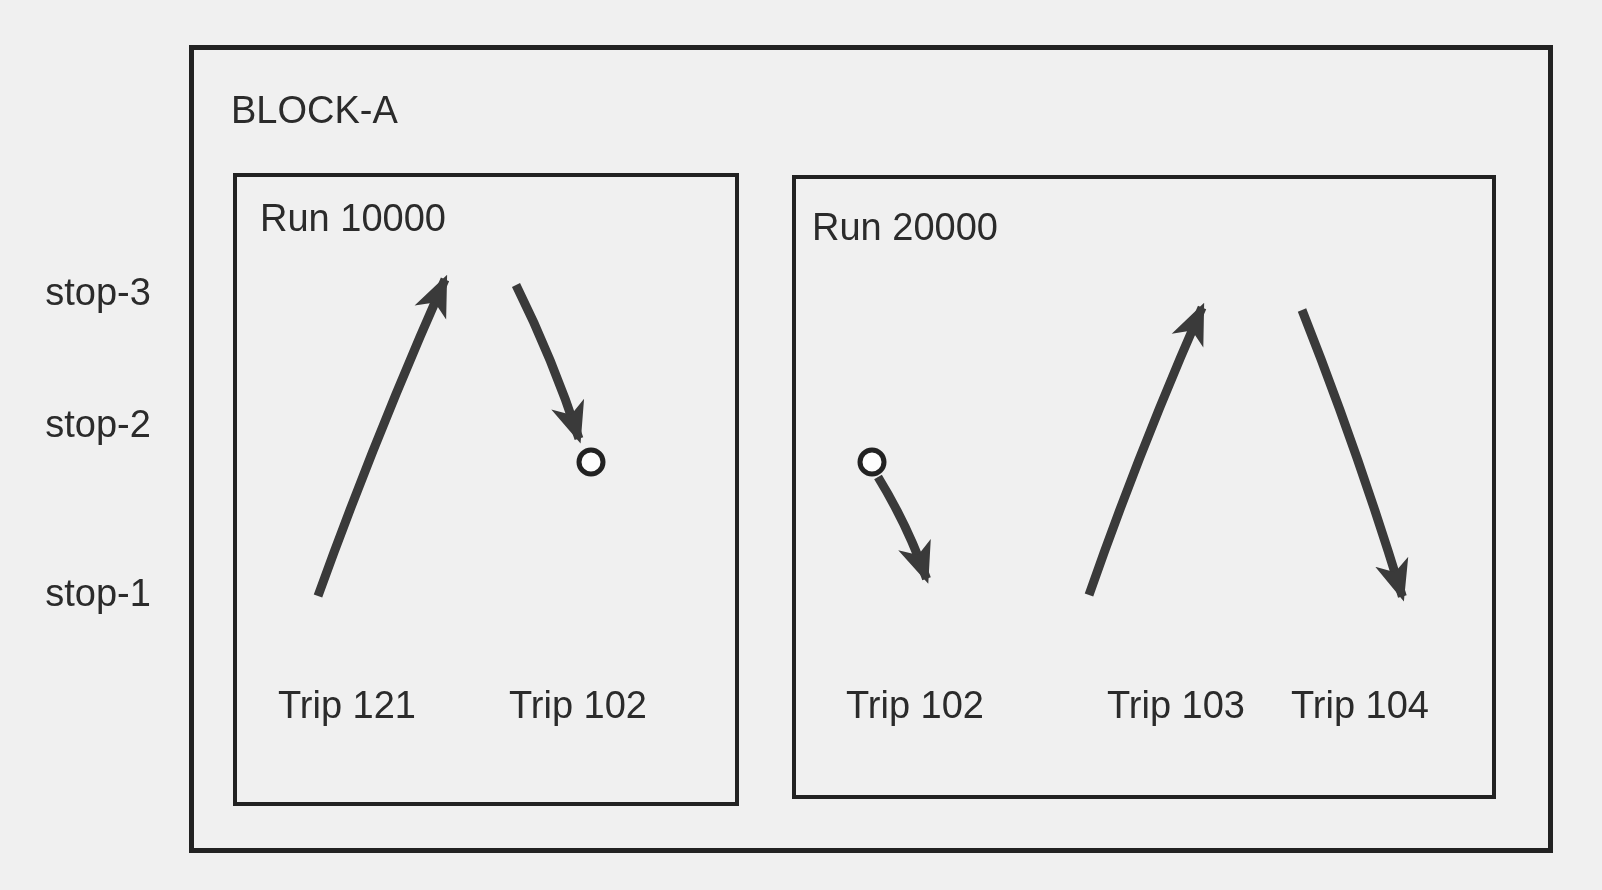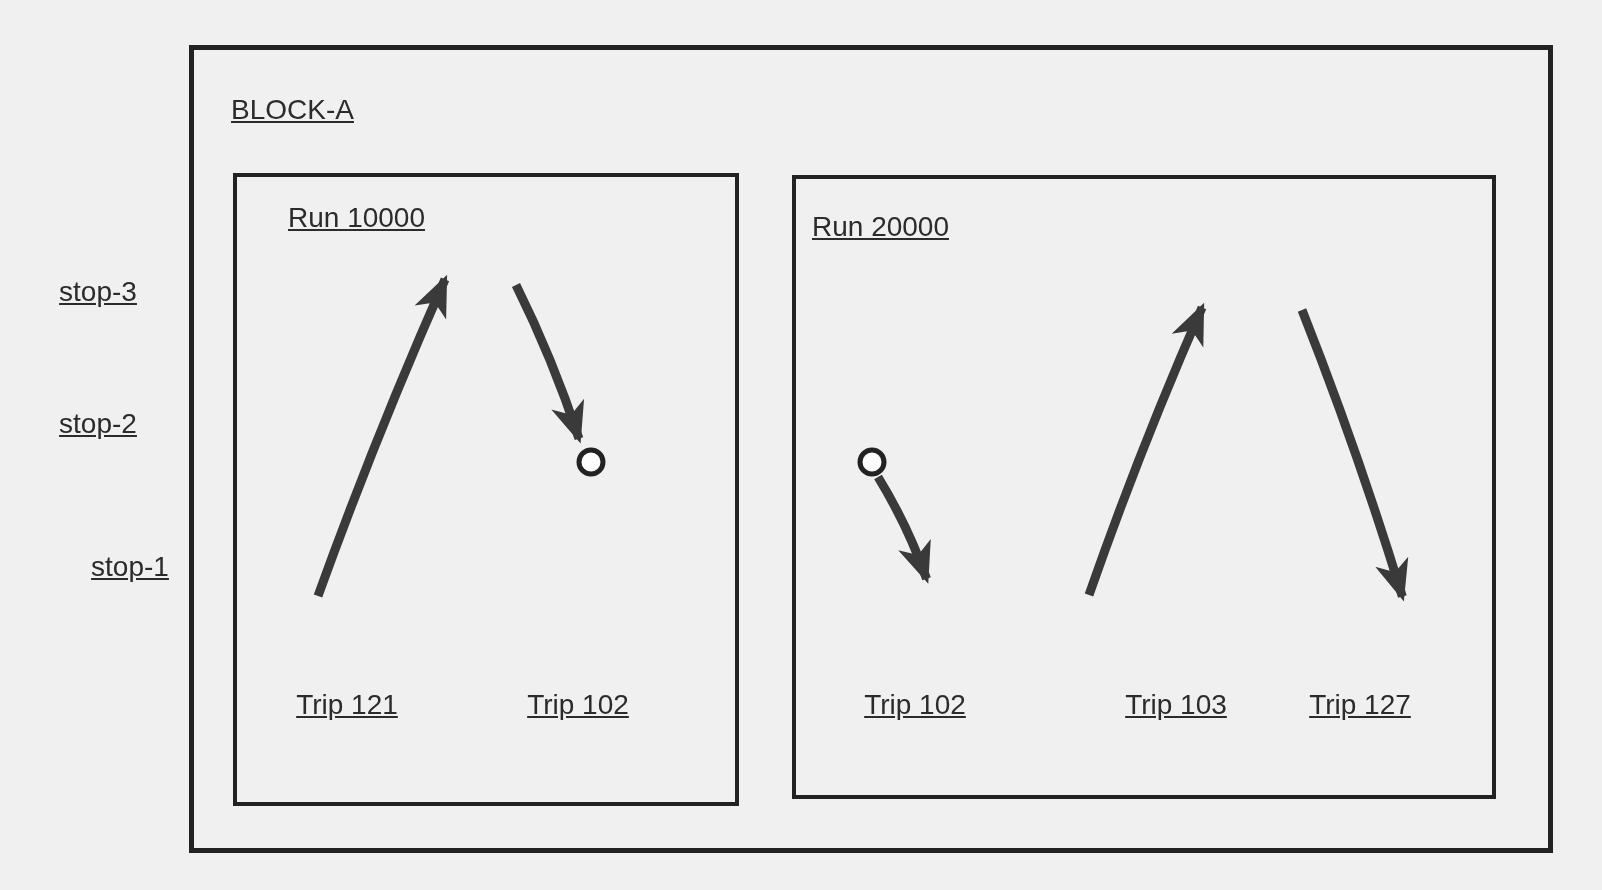--- a/index.html
+++ b/index.html
@@ -8,49 +8,49 @@
   *{box-sizing:border-box; margin:0; padding:0;}
   html,body{background:var(--bg);}
   .canvas{
     position:relative; width:1602px; height:890px; background:var(--bg);
     font-family:"Liberation Sans", sans-serif; color:var(--text); overflow:hidden;
   }
   .box{position:absolute; background:transparent;}
   .block-box{border:5px solid var(--line);}
   .run-box{border:4px solid var(--line);}
   .lbl{
-    position:absolute; font-size:28px; line-height:1; white-space:nowrap;
-    color:var(--text); transform:translateY(-50%);text-decoration:underline;
+    position:absolute; font-size:38px; line-height:1; white-space:nowrap;
+    color:var(--text); transform:translateY(-50%);
   }
   .lbl.centered{transform:translate(-50%,-50%);}
   .overlay{position:absolute; left:0; top:0; width:1602px; height:890px; pointer-events:none;}
 </style>
 </head>
 <body>
 
 <div class="canvas">
 
   <div class="box block-box" style="left: 189px; top: 45px; width: 1364px; height: 808px;"></div>
   <div class="lbl" style="left: 231px; top: 110px;">BLOCK-A</div>
 
   <div class="lbl centered" style="left: 98px; top: 292px;">stop-3</div>
   <div class="lbl centered" style="left: 98px; top: 424px;">stop-2</div>
-  <div class="lbl centered" style="left: 98px; top: 567px; margin-left: 32px;">stop-1</div>
+  <div class="lbl centered" style="left: 98px; top: 593px;">stop-1</div>
 
   <div class="box run-box" style="left: 233px; top: 173px; width: 506px; height: 633px;"></div>
-  <div class="lbl" style="left: 260px; top: 218px; margin-left: 28px;">Run 10000</div>
+  <div class="lbl" style="left: 260px; top: 218px;">Run 10000</div>
 
   <div class="box run-box" style="left: 792px; top: 175px; width: 704px; height: 624px;"></div>
   <div class="lbl" style="left: 812px; top: 227px;">Run 20000</div>
 
   <div class="lbl centered" style="left: 347px; top: 705px;">Trip 121</div>
   <div class="lbl centered" style="left: 578px; top: 705px;">Trip 102</div>
   <div class="lbl centered" style="left: 915px; top: 705px;">Trip 102</div>
   <div class="lbl centered" style="left: 1176px; top: 705px;">Trip 103</div>
-  <div class="lbl centered" style="left: 1360px; top: 705px;">Trip 127</div>
+  <div class="lbl centered" style="left: 1360px; top: 705px;">Trip 104</div>
 
   <svg id="arrow-layer" class="overlay" viewBox="0 0 1602 890" xmlns="http://www.w3.org/2000/svg">
     <defs>
       <marker id="arrowhead" viewBox="0 0 12 10" refX="10.5" refY="5" markerWidth="4.6" markerHeight="4.6" orient="auto">
         <path d="M0,0 L12,5 L0,10 L3.2,5 Z" fill="#3a3a3a"></path>
       </marker>
     </defs>
   <path d="M318,596 Q375.9420007573023,435.4780550362143 445.0209743456146,279.4246485540067" fill="none" stroke="#3a3a3a" stroke-width="9" stroke-linecap="butt" marker-end="url(#arrowhead)"></path>
       <path d="M516,285 Q553.0344161318732,359.52308721203985 578.9655673538049,438.5978233933724" fill="none" stroke="#3a3a3a" stroke-width="9" stroke-linecap="butt" marker-end="url(#arrowhead)"></path>
       <circle cx="591" cy="462" r="12" fill="#fdfdfd" stroke="#222222" stroke-width="5"></circle>

